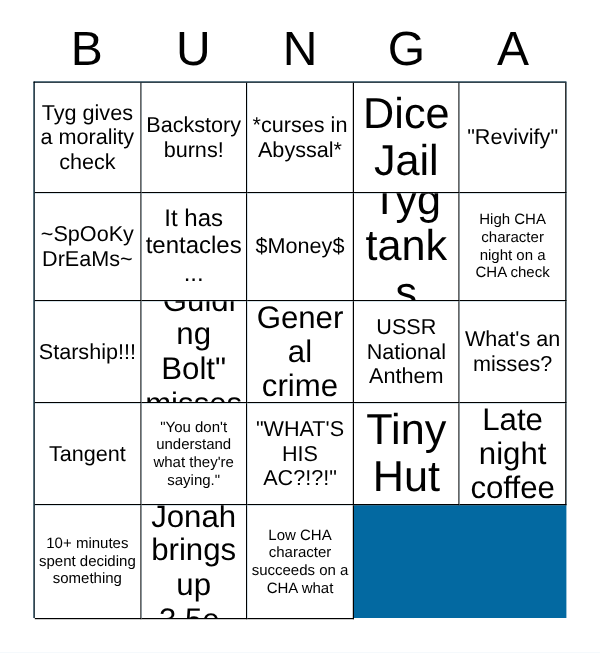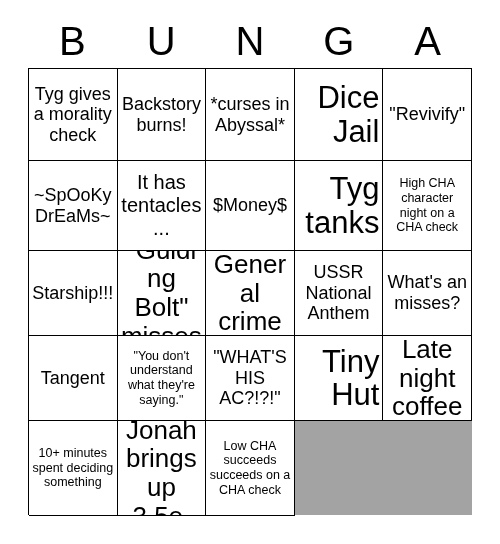--- a/index.html
+++ b/index.html
@@ -48,21 +48,21 @@
     left: 28px;
     top: 68px;
     width: 444px;
     height: 447px;
     box-sizing: border-box;
     display: grid;
     grid-template-columns: repeat(5, 1fr);
     grid-template-rows: 92px 90px 85px 85px 95px;
     border-top: 1.5px solid #000;
     border-left: 1.5px solid #000;
-    background: #a3a3a3;
+    background: #0369a1;
   }
   .cell {
     box-sizing: border-box;
     border-right: 1.5px solid #000;
     border-bottom: 1.5px solid #000;
     display: flex;
     align-items: center;
     justify-content: center;
     text-align: center;
     overflow: hidden;
@@ -70,21 +70,21 @@
     background: #ffffff;
   }
   .cell-text {
     display: block;
     width: 100%;
     line-height: 1.12;
     word-wrap: break-word;
   }
 
   
-  .fs-xl   { font-size: 31px; line-height: 1.08; text-align: right; }
+  .fs-xl   { font-size: 36px; line-height: 1.08; }
   .fs-lg   { font-size: 26px; line-height: 1.10; }
   .fs-md   { font-size: 18px; line-height: 1.14; }
   .fs-sm   { font-size: 20px; line-height: 1.16; }
   .fs-xs   { font-size: 12.5px; line-height: 1.18; }
 
   
   .clip-bottom .cell-text { margin-bottom: -10px; }
 </style>
 </head>
 <body>
@@ -165,17 +165,17 @@
     <div class="cell">
         <span class="cell-text fs-lg">Late night coffee</span>
       </div>
     <div class="cell">
         <span class="cell-text fs-xs">10+ minutes spent deciding something</span>
       </div>
     <div class="cell clip-bottom">
         <span class="cell-text fs-lg">Jonah brings up 3.5e,</span>
       </div>
     <div class="cell">
-        <span class="cell-text fs-xs">Low CHA succeeds succeeds on a CHA check</span>
+        <span class="cell-text fs-xs">Low CHA character succeeds on a CHA what</span>
       </div>
   </div>
 
 </div>
 
 </body></html>

